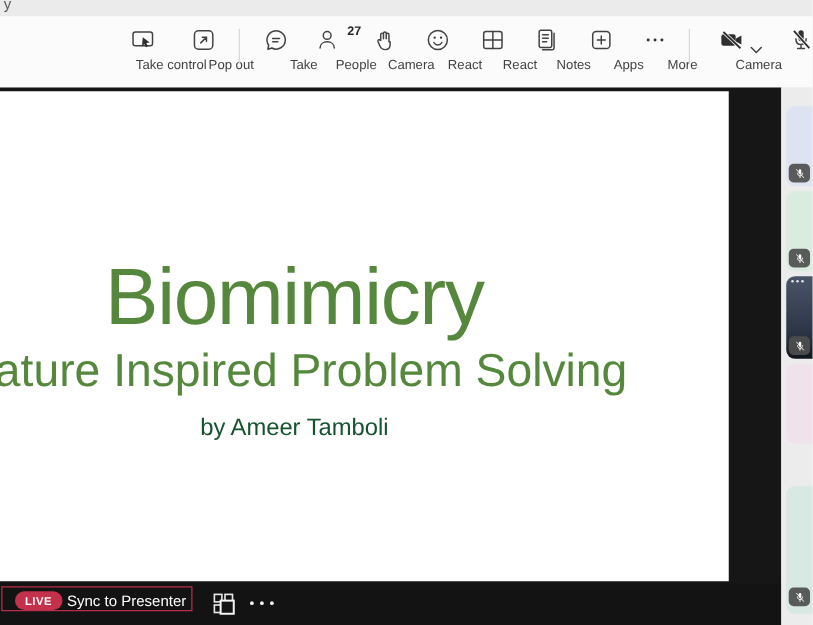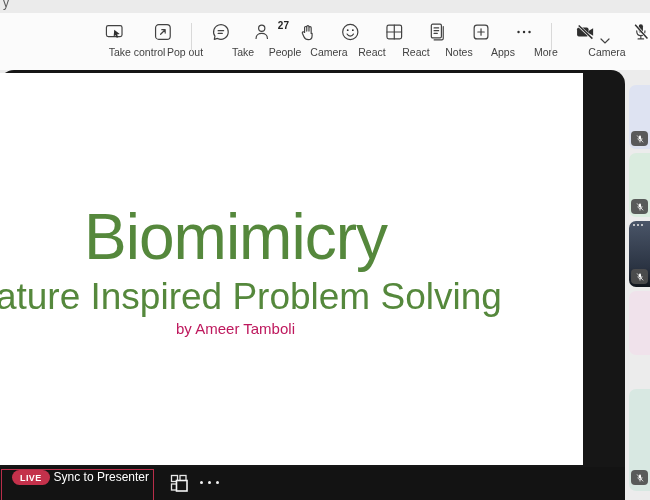--- a/index.html
+++ b/index.html
@@ -15,29 +15,29 @@
   .tb-icon { width:22px; height:22px; display:flex; align-items:center; justify-content:center; position:relative; }
   .tb-icon svg { width:22px; height:22px; }
   .tb-label { font-size:10.5px; color:#424242; white-space:nowrap;margin-left:44px; }
   .tb-count { position:absolute; top:-1px; right:-15px; font-size:10px; font-weight:bold; color:#252525; }
   .tb-div { position:absolute; top:23px; width:1px; height:28px; background:#d9d9d9; }
   .chev { position:absolute; left:599px; top:32px; width:12px; height:10px; cursor:pointer; }
   .ic { stroke:#424242; fill:none; stroke-width:1.3; stroke-linecap:round; stroke-linejoin:round; }
   .icf { fill:#2f2f2f; stroke:none; }
 
   
-  .stage { position:absolute; left:0; top:70px; width:625px; height:430px; background:#161616;border-radius:14px; }
+  .stage { position:absolute; left:0; top:70px; width:625px; height:430px; background:#161616; }
   .slide { position:absolute; left:-112px; top:3px; width:695px; height:392px; background:#ffffff; display:flex; flex-direction:column; align-items:center; }
   .slide-title { margin-top:128px; font-size:64px; letter-spacing:-1px; color:#55883C; line-height:1.15; white-space:nowrap; }
   .slide-subtitle { margin-top:2px; font-size:37px; color:#55883C; line-height:1.1; white-space:nowrap; }
-  .slide-byline { margin-top:3px; font-size:15px; color:#be185d; white-space:nowrap; }
+  .slide-byline { margin-top:15px; font-size:19px; color:#14532d; white-space:nowrap; }
 
   
   .bottom-bar { position:absolute; left:0; top:467px; width:625px; height:33px; background:#131313; }
-  .live-box { position:absolute; left:1px; top:2px; width:153px; height:32px; border:1.5px solid #b92e4a; display:flex; align-items:flex-start; cursor:pointer; }
+  .live-box { position:absolute; left:1px; top:2px; width:153px; height:20px; border:1.5px solid #b92e4a; display:flex; align-items:flex-end; cursor:pointer; }
   .live-pill { margin-left:10px; background:#c4314b; color:#fff; font-size:9px; font-weight:bold; letter-spacing:.4px; padding:2.5px 8px; border-radius:9px; }
   .sync-label { margin-left:4px; color:#ffffff; font-size:12px; white-space:nowrap; }
   .layout-btn { position:absolute; left:168px; top:5px; width:24px; height:24px; cursor:pointer; }
   .bar-more { position:absolute; left:200px; top:14px; display:flex; gap:5px; cursor:pointer; }
   .bar-more i { width:3px; height:3px; border-radius:50%; background:#f2f2f2; }
 
   
   .rail { position:absolute; left:625px; top:70px; width:25px; height:430px; background:#ececec; }
   .tile { position:absolute; left:4px; width:34px; border-radius:7px; cursor:pointer; }
   .tile-1 { top:15px;  height:64px; background:#dee3f2; }

